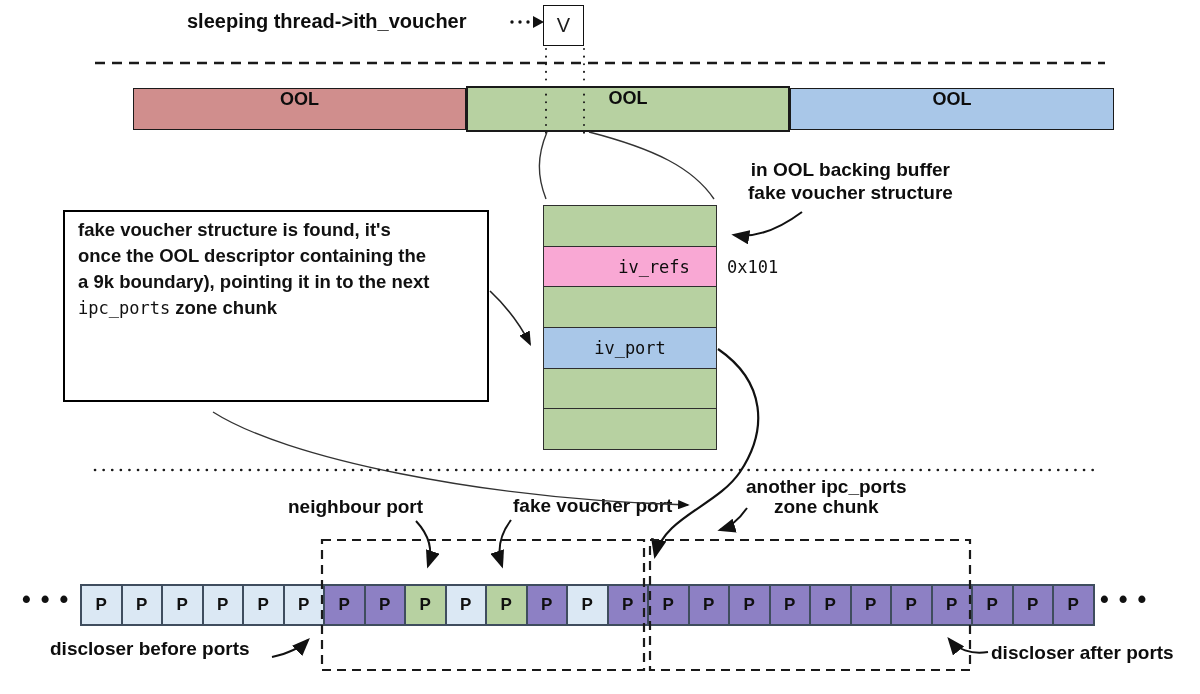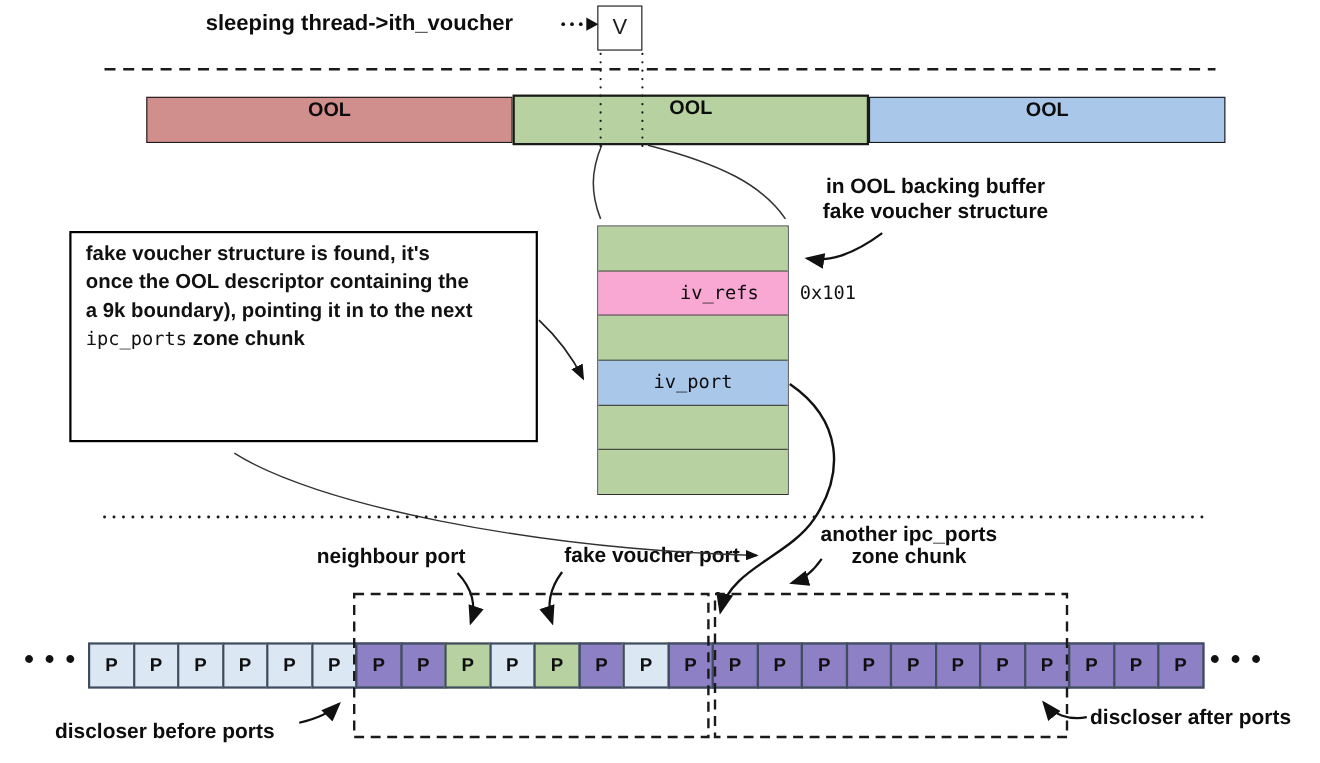--- a/index.html
+++ b/index.html
@@ -36,21 +36,21 @@
   #refs-value{left:727px;top:257px;font-family:"DejaVu Sans Mono",monospace;font-size:17px;}
   #explain-box{
     left:63px;top:210px;width:426px;height:192px;box-sizing:border-box;
     border:2px solid #000;padding:5px 13px;
   }
   .explain-line{font-weight:bold;font-size:18.5px;line-height:26px;white-space:nowrap;}
   .explain-line .mono{font-size:17px;}
   #label-neighbour{left:288px;top:468px;margin-top:28px;}
   #label-fakeport{left:513px;top:495px;}
   #label-zonechunk{left:746px;top:477px;line-height:20px;}
-  #label-before{left:50px;top:655px;}
+  #label-before{left:50px;top:638px;}
   #label-after{left:991px;top:642px;}
   .ellipsis{top:585px;font-size:25px;font-weight:bold;letter-spacing:10px;color:#111;}
   #ellipsis-left{left:22px;}
   #ellipsis-right{left:1100px;}
   #port-row{left:80px;top:584px;width:1015px;height:42px;}
   .pbox{
     position:absolute;top:0;height:42px;box-sizing:border-box;
     border:2px solid #3f4d5e;display:flex;align-items:center;justify-content:center;
     font-weight:bold;font-size:17px;color:#101010;
   }

